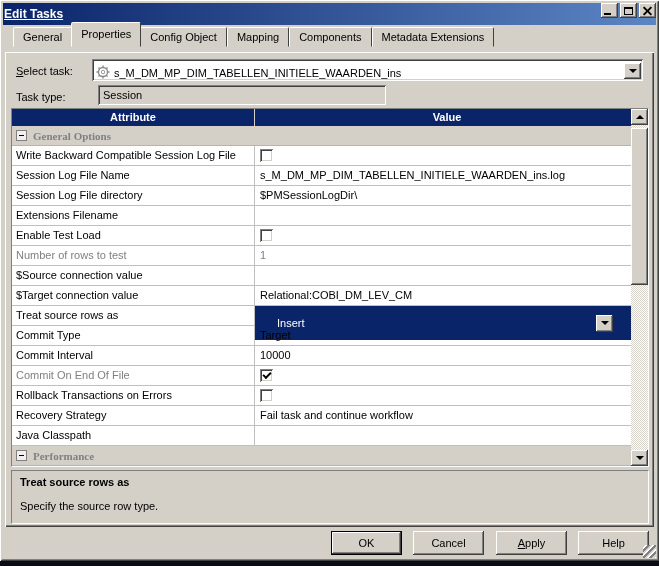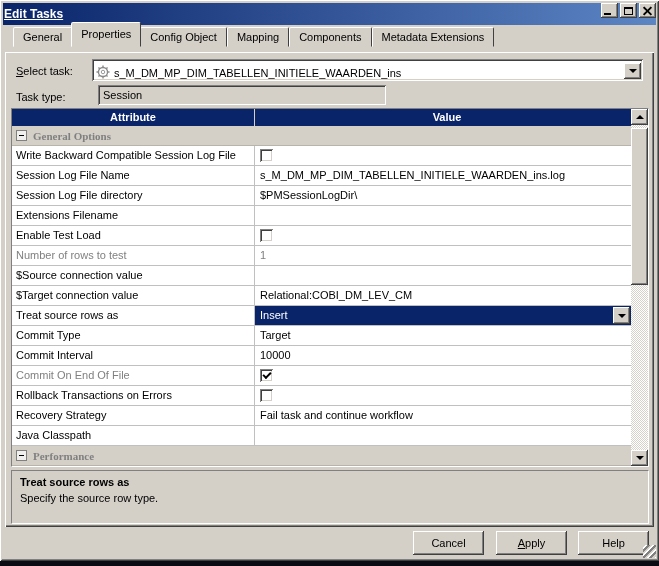--- a/index.html
+++ b/index.html
@@ -66,38 +66,38 @@
   .collapse::after{content:"";position:absolute;left:2px;top:4px;width:5px;height:1px;background:#000;}
   .group-label{margin-left:6px;font-weight:bold;color:var(--disabled_text);}
   .cell-attr{width:243px;padding-left:4px;border-right:1px solid var(--grid_line);line-height:19px;
     white-space:nowrap;overflow:hidden;}
   .cell-val{flex:1;padding-left:5px;line-height:19px;white-space:nowrap;overflow:hidden;display:flex;align-items:center;}
   .dis{color:var(--disabled_text);}
   .cb{width:13px;height:13px;background:#fff;position:relative;flex:none;
     box-shadow:inset 1px 1px 0 #808080, inset -1px -1px 0 #fff, inset 2px 2px 0 #404040, inset -2px -2px 0 var(--dialog_bg);}
   .cb.checked::after{content:"";position:absolute;left:3px;top:3px;width:6px;height:3px;
     border-left:2px solid #000;border-bottom:2px solid #000;transform:rotate(-45deg);}
-  .cell-val.sel{background:var(--selection_bg);color:var(--selection_text);padding:0;}
+  .cell-val.sel{background:var(--selection_bg);color:var(--selection_text);padding:17px;}
   .sel-text{flex:1;padding-left:5px;}
   .cell-val.sel .dd-btn{margin:1px 1px 1px 0;height:17px;}
   
   .sbar{position:absolute;top:0;right:0;bottom:0;width:17px;
     background-image:conic-gradient(#fff 25%, #d6d2c9 0 50%, #fff 0 75%, #d6d2c9 0);background-size:2px 2px;}
   .sb-btn{position:absolute;left:0;width:17px;height:16px;background:var(--dialog_bg);
     box-shadow:inset -1px -1px 0 #404040, inset 1px 1px 0 #fff, inset -2px -2px 0 #808080;
     display:flex;align-items:center;justify-content:center;}
   .sb-up{top:0;}
   .sb-down{bottom:0;}
   .sb-thumb{position:absolute;left:0;top:19px;width:17px;height:157px;background:var(--dialog_bg);
     box-shadow:inset -1px -1px 0 #404040, inset 1px 1px 0 #fff, inset -2px -2px 0 #808080;}
   
   .info{position:absolute;left:11px;top:470px;width:638px;height:54px;background:var(--dialog_bg);
     border:1px solid;border-color:#808080 #fff #fff #808080;padding:5px 8px;}
   .info-title{font-weight:bold;}
-  .info-desc{margin-top:4px;}
+  .info-desc{margin-top:12px;}
   
   .btn{position:absolute;top:531px;width:71px;height:24px;background:var(--dialog_bg);
     font-family:"Liberation Sans",sans-serif;font-size:11px;color:#000;border:none;
     box-shadow:inset -1px -1px 0 #404040, inset 1px 1px 0 #fff, inset -2px -2px 0 #808080;}
   .btn.default{border:1px solid #000;}
   .btn-ok{left:331px;}
   .btn-cancel{left:413px;}
   .btn-apply{left:496px;}
   .btn-help{left:578px;}
   .grip{position:absolute;right:3px;bottom:3px;width:13px;height:13px;
@@ -259,18 +259,19 @@
           <span class="arr-down"></span>
         </div>
     </div>
   </div>
 
   <div class="info">
     <div class="info-title">Treat source rows as</div>
     <div class="info-desc">Specify the source row type.</div>
   </div>
 
+  <button class="btn default btn-ok">OK</button>
   <button class="btn btn-cancel">Cancel</button>
   <button class="btn btn-apply"><u>A</u><span>pply</span></button>
   <button class="btn btn-help">Help</button>
 
   <div class="grip"></div>
 </div>
 
 </body></html>

